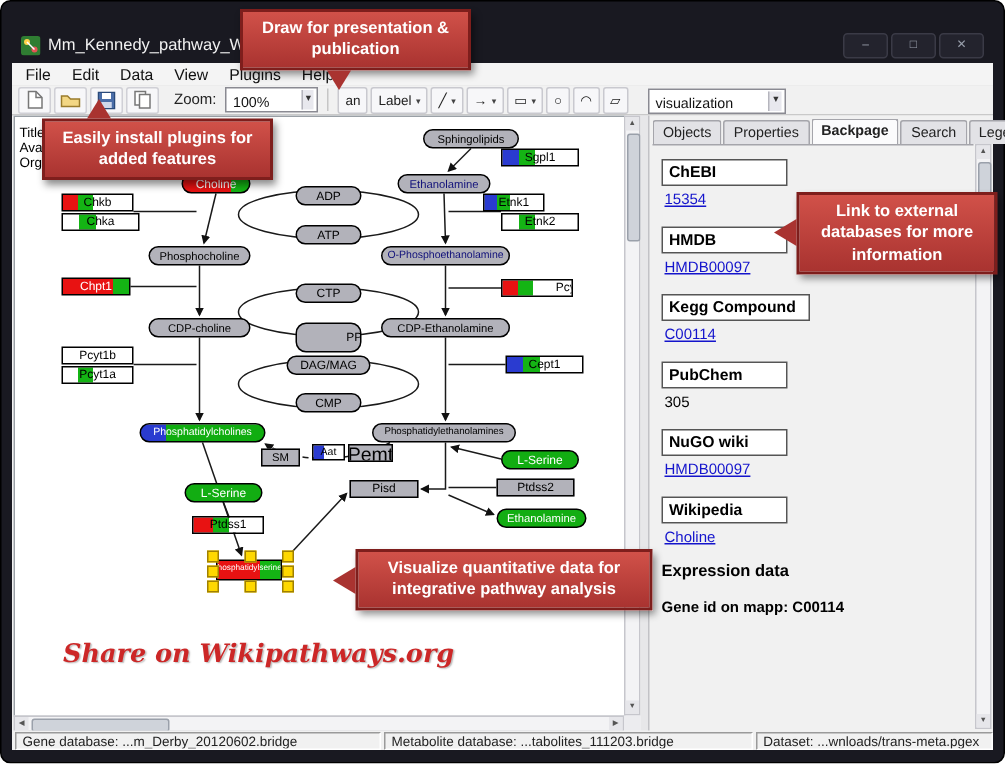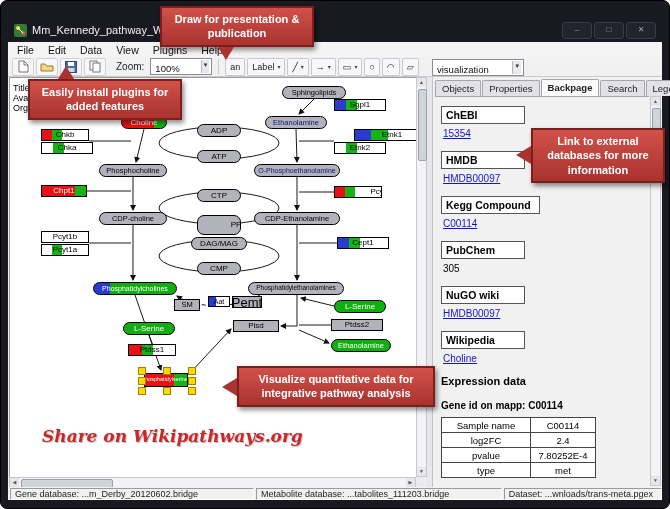--- a/index.html
+++ b/index.html
@@ -180,21 +180,21 @@
             </g>
           </svg>
           <div class="node-layer">
               <div class="pnode pill" style="left: 272px; top: 8px; width: 64px; height: 13px; font-size: 7.5px;">Sphingolipids</div>
               <div class="pnode" style="left: 324px; top: 21px; width: 52px; height: 12px; background: linear-gradient(90deg, rgb(42, 59, 208) 0%, rgb(42, 59, 208) 22%, rgb(20, 180, 20) 22%, rgb(20, 180, 20) 44%, rgb(255, 255, 255) 44%, rgb(255, 255, 255) 100%);">Sgpl1</div>
               <div class="pnode pill" style="left: 111px; top: 38px; width: 46px; height: 13px; background: linear-gradient(90deg, rgb(232, 18, 18) 0%, rgb(232, 18, 18) 72%, rgb(20, 180, 20) 72%, rgb(20, 180, 20) 100%); color: rgb(255, 255, 255);">Choline</div>
               <div class="pnode" style="left: 31px; top: 51px; width: 48px; height: 12px; background: linear-gradient(90deg, rgb(232, 18, 18) 0%, rgb(232, 18, 18) 22%, rgb(20, 180, 20) 22%, rgb(20, 180, 20) 44%, rgb(255, 255, 255) 44%, rgb(255, 255, 255) 100%); text-align: right;">Chkb</div>
               <div class="pnode" style="left: 31px; top: 64px; width: 52px; height: 12px; background: linear-gradient(90deg, rgb(255, 255, 255) 0%, rgb(255, 255, 255) 22%, rgb(20, 180, 20) 22%, rgb(20, 180, 20) 44%, rgb(255, 255, 255) 44%, rgb(255, 255, 255) 100%);">Chka</div>
               <div class="pnode pill" style="left: 187px; top: 46px; width: 44px; height: 13px;">ADP</div>
               <div class="pnode pill" style="left: 255px; top: 38px; width: 62px; height: 13px; color: rgb(16, 16, 122); font-size: 7.5px;">Ethanolamine</div>
-              <div class="pnode" style="left: 344px; top: 51px; width: 76px; height: 12px; background: linear-gradient(90deg, rgb(42, 59, 208) 0%, rgb(42, 59, 208) 22%, rgb(20, 180, 20) 22%, rgb(20, 180, 20) 44%, rgb(255, 255, 255) 44%, rgb(255, 255, 255) 100%);">Etnk1</div>
+              <div class="pnode" style="left: 312px; top: 51px; width: 41px; height: 12px; background: linear-gradient(90deg, rgb(42, 59, 208) 0%, rgb(42, 59, 208) 22%, rgb(20, 180, 20) 22%, rgb(20, 180, 20) 44%, rgb(255, 255, 255) 44%, rgb(255, 255, 255) 100%);">Etnk1</div>
               <div class="pnode" style="left: 324px; top: 64px; width: 52px; height: 12px; background: linear-gradient(90deg, rgb(255, 255, 255) 0%, rgb(255, 255, 255) 22%, rgb(20, 180, 20) 22%, rgb(20, 180, 20) 44%, rgb(255, 255, 255) 44%, rgb(255, 255, 255) 100%);">Etnk2</div>
               <div class="pnode pill" style="left: 187px; top: 72px; width: 44px; height: 13px;">ATP</div>
               <div class="pnode pill" style="left: 89px; top: 86px; width: 68px; height: 13px; font-size: 7.5px;">Phosphocholine</div>
               <div class="pnode pill" style="left: 244px; top: 86px; width: 86px; height: 13px; color: rgb(16, 16, 122); font-size: 7px;">O-Phosphoethanolamine</div>
               <div class="pnode pill" style="left: 187px; top: 111px; width: 44px; height: 13px;">CTP</div>
               <div class="pnode" style="left: 31px; top: 107px; width: 46px; height: 12px; background: linear-gradient(90deg, rgb(232, 18, 18) 0%, rgb(232, 18, 18) 76%, rgb(20, 180, 20) 76%, rgb(20, 180, 20) 100%); color: rgb(255, 255, 255);">Chpt1</div>
               <div class="pnode" style="left: 324px; top: 108px; width: 48px; height: 12px; background: linear-gradient(90deg, rgb(232, 18, 18) 0%, rgb(232, 18, 18) 22%, rgb(20, 180, 20) 22%, rgb(20, 180, 20) 44%, rgb(255, 255, 255) 44%, rgb(255, 255, 255) 100%); padding-left: 45px;">Pcyt2</div>
               <div class="pnode pill" style="left: 187px; top: 137px; width: 44px; height: 20px; padding-left: 36px;">PPi</div>
               <div class="pnode pill" style="left: 89px; top: 134px; width: 68px; height: 13px; font-size: 7.5px;">CDP-choline</div>
               <div class="pnode pill" style="left: 244px; top: 134px; width: 86px; height: 13px; font-size: 7.5px;">CDP-Ethanolamine</div>
@@ -268,40 +268,20 @@
           <div>
             <span class="db-header">NuGO wiki</span>
             <a class="db-link">HMDB00097</a>
           </div>
           <div>
             <span class="db-header">Wikipedia</span>
             <a class="db-link">Choline</a>
           </div>
           <div class="expr-title">Expression data</div>
           <div class="gene-id">Gene id on mapp: C00114</div>
-          <table class="expr">
-            <tbody>
-                <tr>
-                  <td>Sample name</td>
-                  <td>C00114</td>
-                </tr>
-            <tr>
-                  <td>log2FC</td>
-                  <td>2.4</td>
-                </tr>
-            <tr>
-                  <td>pvalue</td>
-                  <td>7.80252E-4</td>
-                </tr>
-            <tr>
-                  <td>type</td>
-                  <td>met</td>
-                </tr>
-          </tbody>
-            </table>
         </div>
         <div class="side-scroll">
           <span class="sb-btn up" style="top:0;left:0;"></span>
           <span class="sb-thumb" style="top:11px;left:1px;width:7px;height:60px;"></span>
           <span class="sb-btn down" style="bottom:0;left:0;"></span>
         </div>
       </div>
     </div>
 
     <div class="statusbar">

